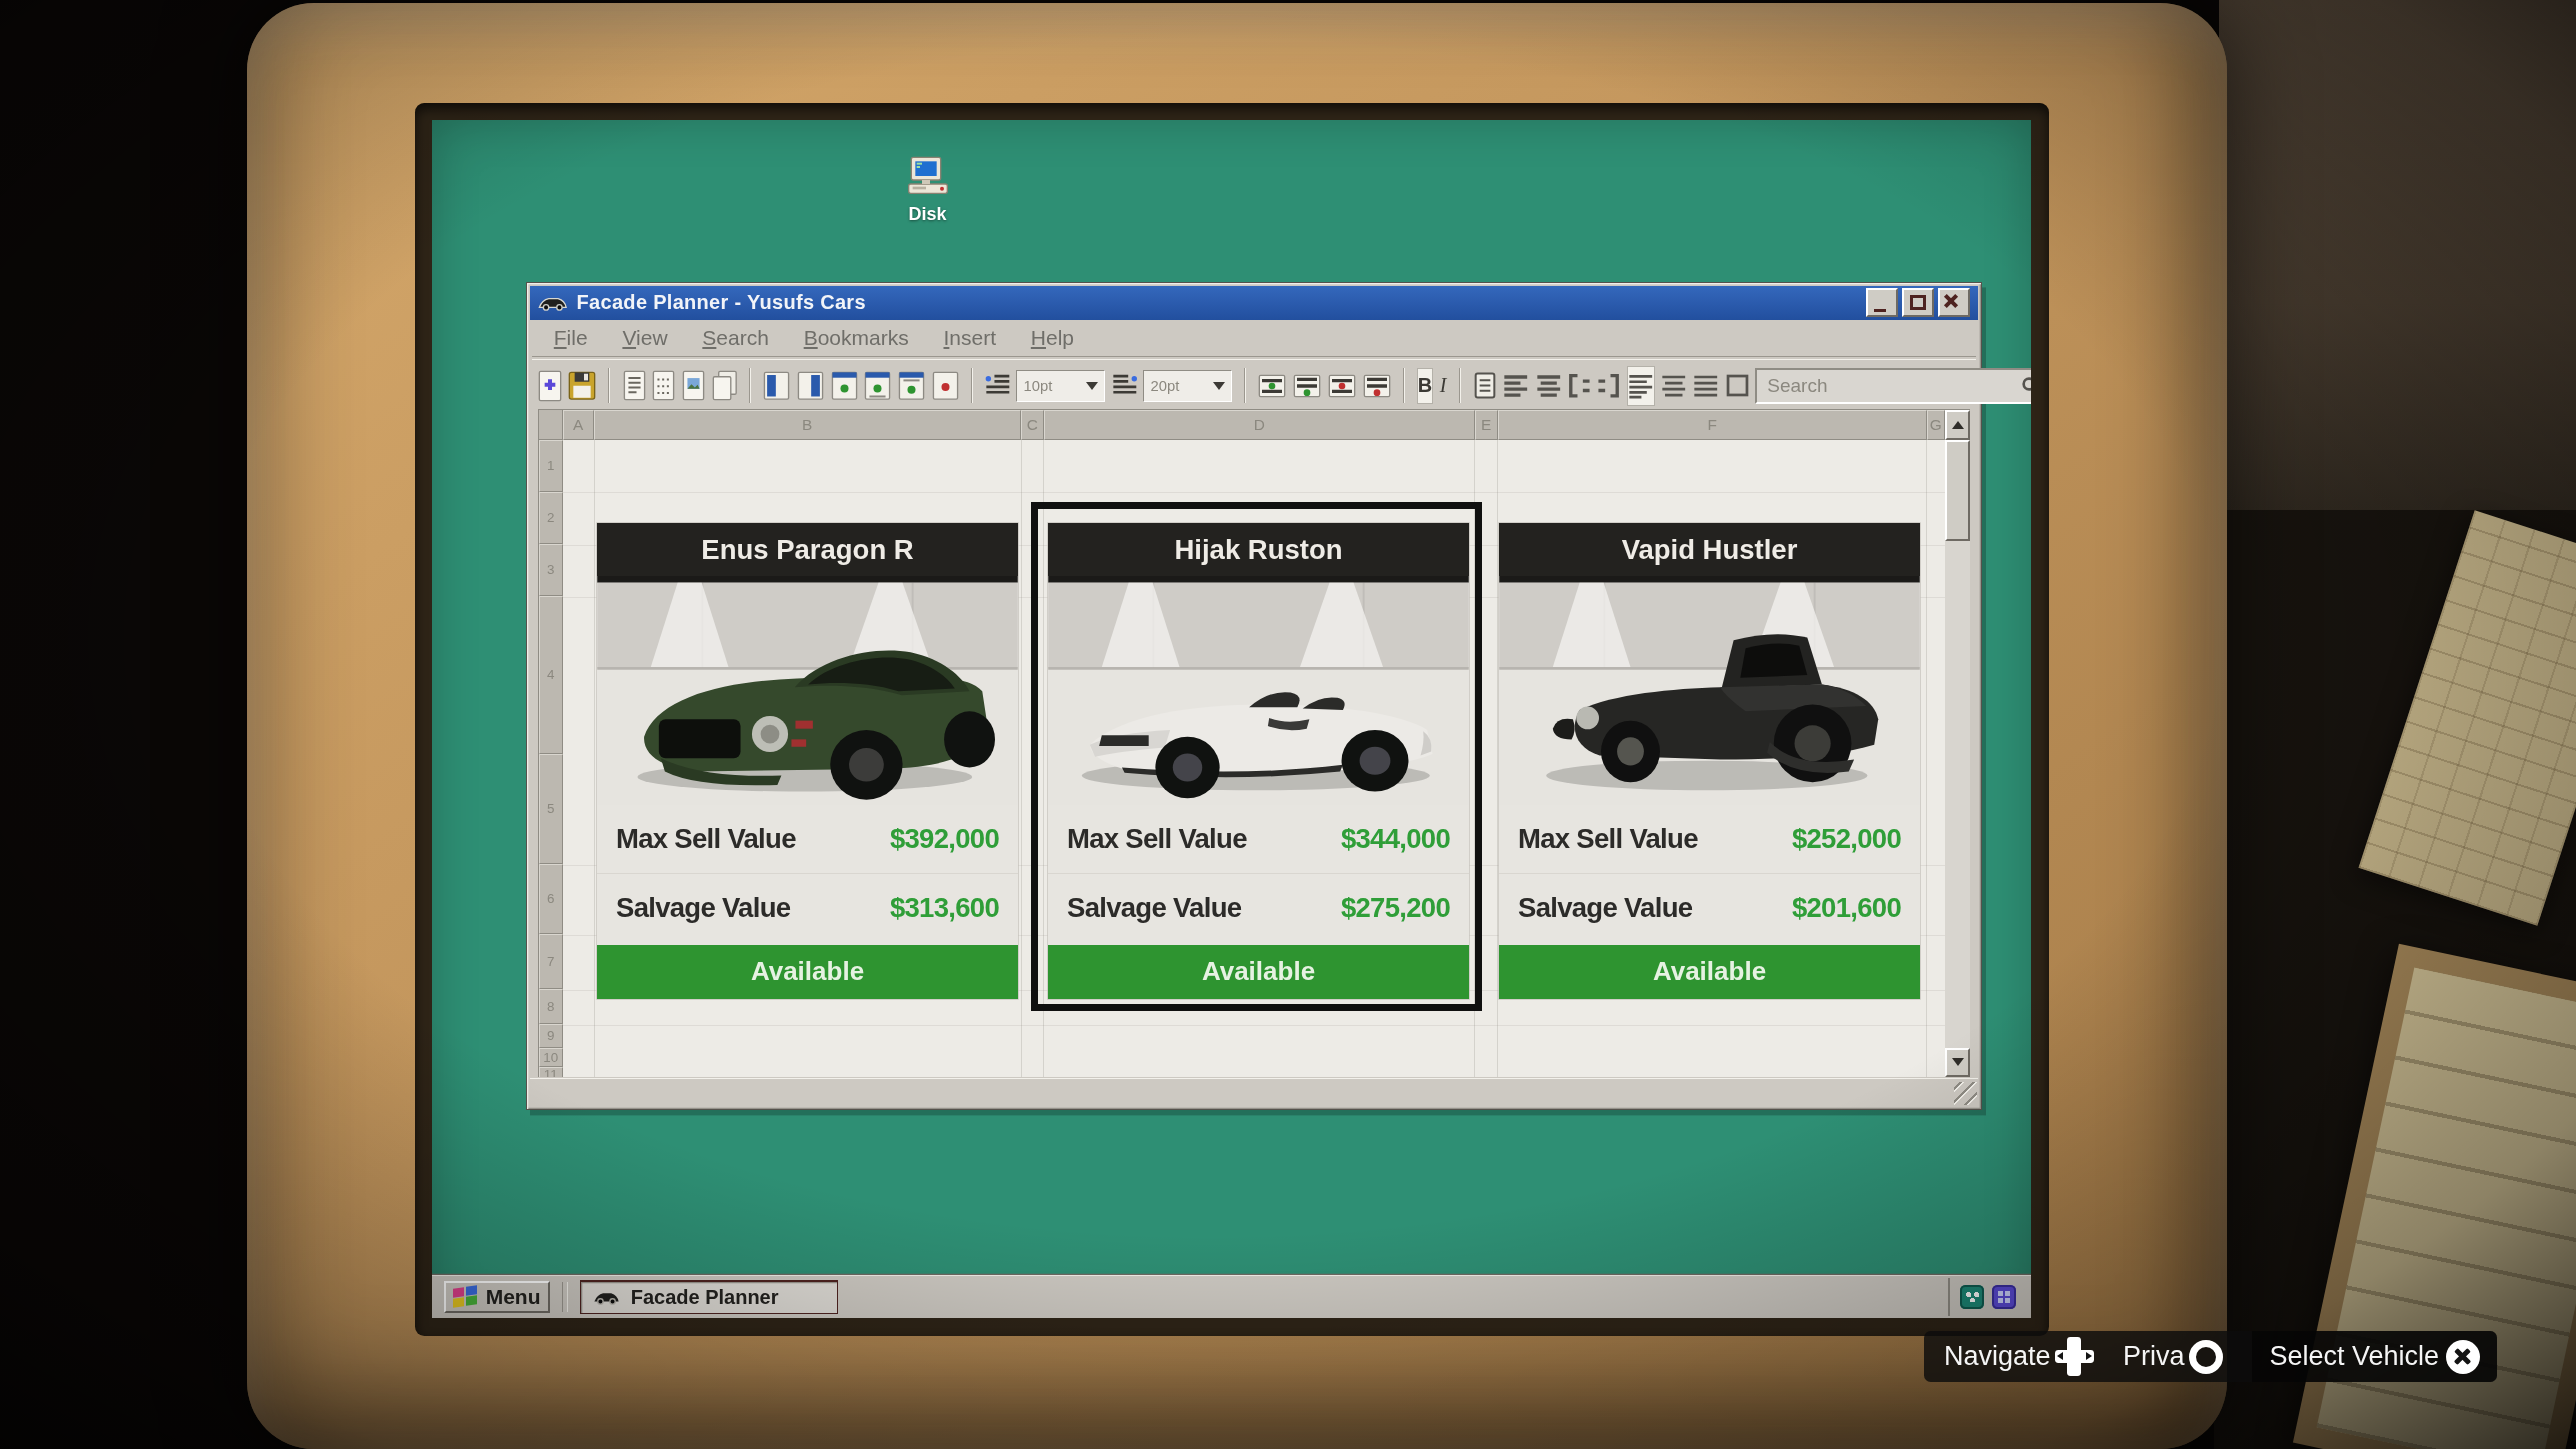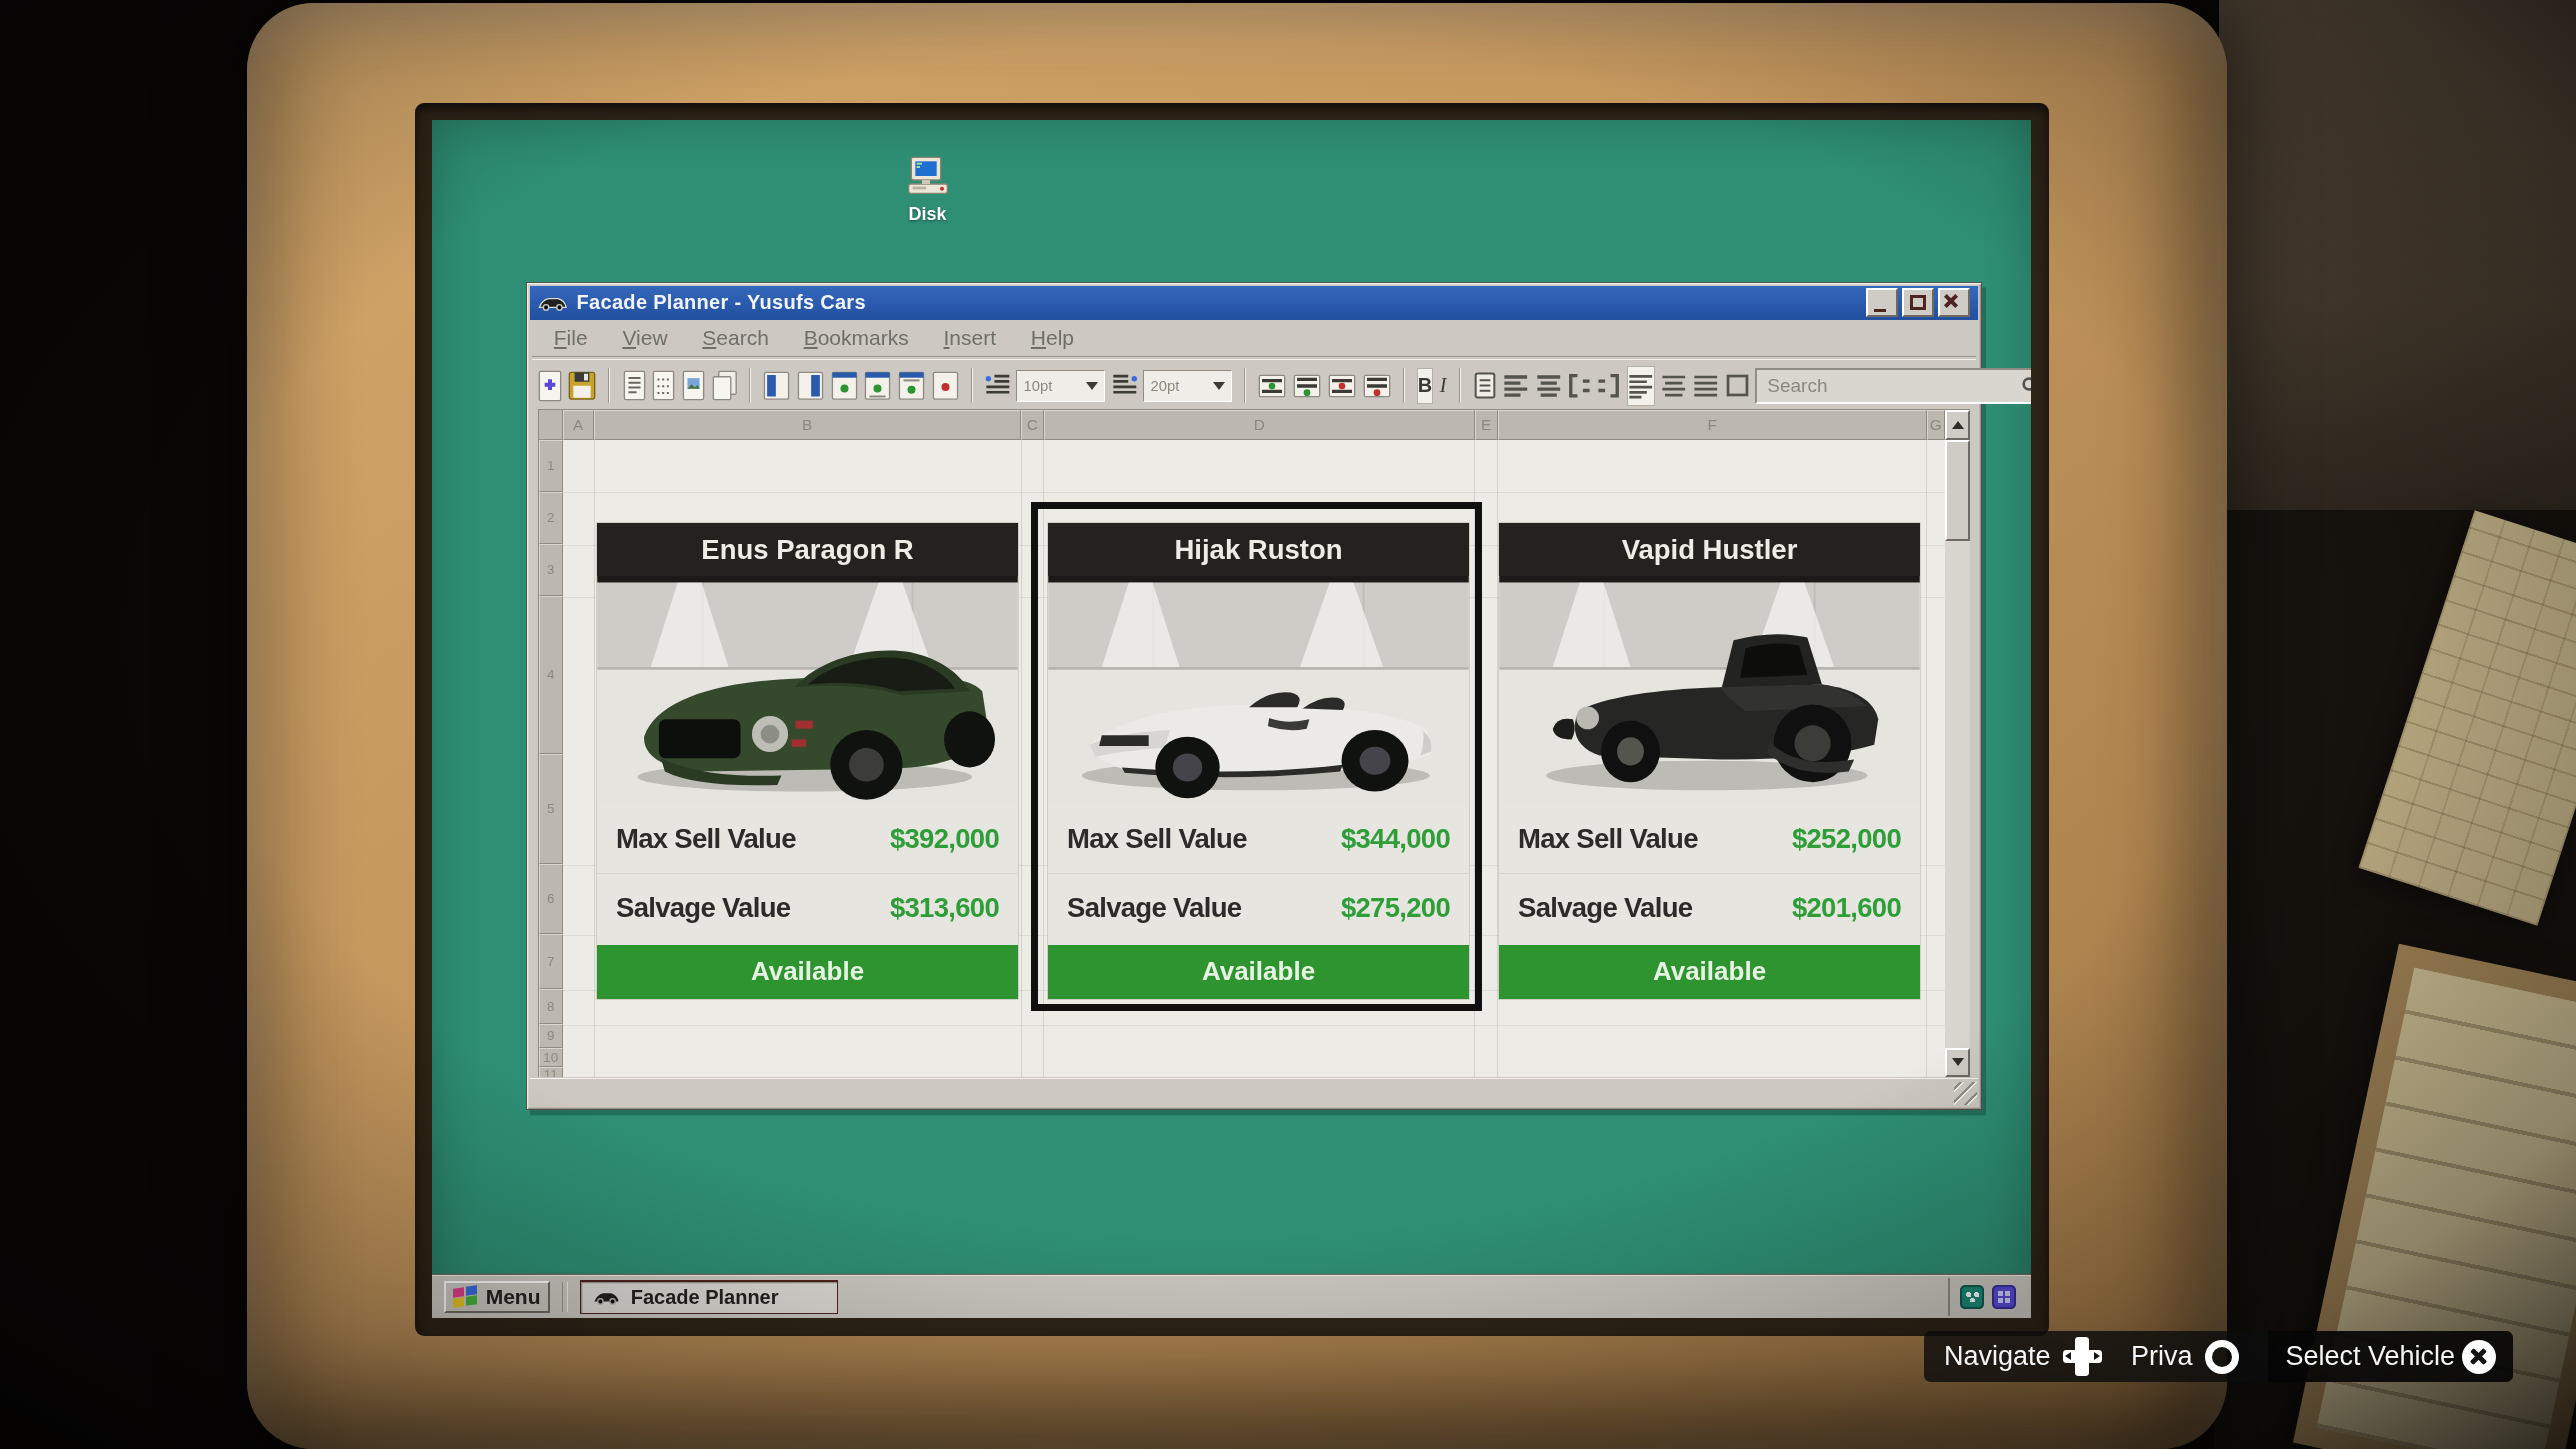--- a/index.html
+++ b/index.html
@@ -155,21 +155,21 @@
     radial-gradient(circle 2.7px at 6.7px 8.7px,#fff 2.7px,transparent 2.7px);}
   .grid4{width:12px;height:12px;background:
     linear-gradient(#cfd4ff,#cfd4ff) 0 0/5.4px 5.4px no-repeat,
     linear-gradient(#cfd4ff,#cfd4ff) 6.7px 0/5.4px 5.4px no-repeat,
     linear-gradient(#cfd4ff,#cfd4ff) 0 6.7px/5.4px 5.4px no-repeat,
     linear-gradient(#cfd4ff,#cfd4ff) 6.7px 6.7px/5.4px 5.4px no-repeat;}
   
   .hud{position:absolute;left:1924px;top:1331px;height:51px;background:rgba(12,12,12,.82);
     border-radius:6.7px;display:flex;align-items:center;color:#f5f5f5;font-size:27px;z-index:70;
     padding-left:20px;}
-  .hud-item{display:flex;align-items:center;gap:12px;margin-right:29.5px;cursor:pointer;white-space:nowrap;text-align:center;}
+  .hud-item{display:flex;align-items:center;gap:4px;margin-right:29.5px;cursor:pointer;white-space:nowrap;text-align:center;}
   .hud-seg{height:100%;background:rgba(0,0,0,.5);border-radius:0 6.7px 6.7px 0;display:flex;
     align-items:center;padding:0 17.4px;cursor:pointer;gap:7px;white-space:nowrap;}
   .dpad{position:relative;width:39px;height:39px;}
   .dpad .v{position:absolute;left:12.7px;top:0;width:13.4px;height:39px;background:#fff;border-radius:3.4px;}
   .dpad .h{position:absolute;left:0;top:12.7px;width:39px;height:13.4px;background:#fff;border-radius:3.4px;}
   .dpad .tl{position:absolute;left:2px;top:15.4px;width:0;height:0;border-top:4px solid transparent;
     border-bottom:4px solid transparent;border-right:6px solid #141414;}
   .dpad .tr{position:absolute;right:2px;top:15.4px;width:0;height:0;border-top:4px solid transparent;
     border-bottom:4px solid transparent;border-left:6px solid #141414;}
   .btn-o{width:34px;height:34px;border-radius:50%;border:7.4px solid #fff;box-sizing:border-box;}

